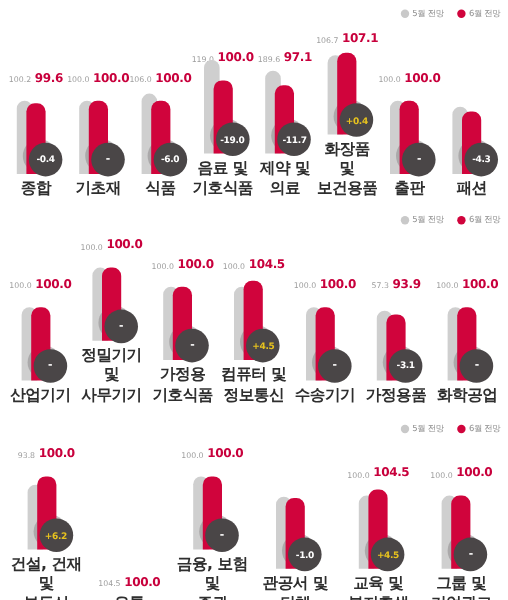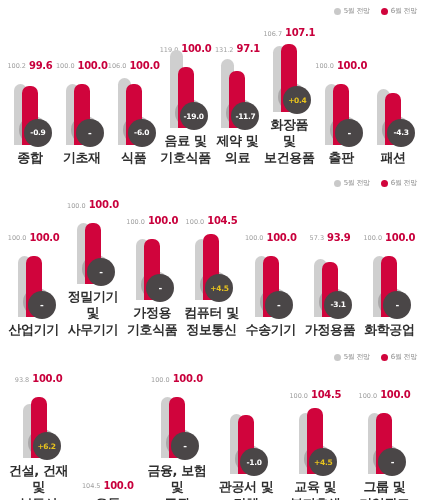--- a/index.html
+++ b/index.html
@@ -111,21 +111,21 @@
     <div class="groups">
         <div class="group">
           <div class="valrow">
             <span class="v-prev">100.2</span>
             <span class="v-curr">99.6</span>
           </div>
           <div class="barwrap">
             <div class="bar prev" style="height: 61px;"></div>
             <div class="delta-shadow"></div>
             <div class="bar curr" style="height: 59px;"></div>
-            <div class="delta down">-0.9</div>
+            <div class="delta down">-0.4</div>
           </div>
           <div class="catlabel">종합</div>
         </div>
         <div class="group">
           <div class="valrow">
             <span class="v-prev">100.0</span>
             <span class="v-curr">100.0</span>
           </div>
           <div class="barwrap">
             <div class="bar prev" style="height: 61px;"></div>
@@ -157,21 +157,21 @@
             <div class="bar prev" style="height: 78px;"></div>
             <div class="delta-shadow"></div>
             <div class="bar curr" style="height: 61px;"></div>
             <div class="delta down">-19.0</div>
           </div>
           <div class="catlabel">음료 및
 기호식품</div>
         </div>
         <div class="group">
           <div class="valrow">
-            <span class="v-prev">131.2</span>
+            <span class="v-prev">189.6</span>
             <span class="v-curr">97.1</span>
           </div>
           <div class="barwrap">
             <div class="bar prev" style="height: 69px;"></div>
             <div class="delta-shadow"></div>
             <div class="bar curr" style="height: 57px;"></div>
             <div class="delta down">-11.7</div>
           </div>
           <div class="catlabel">제약 및
 의료</div>

